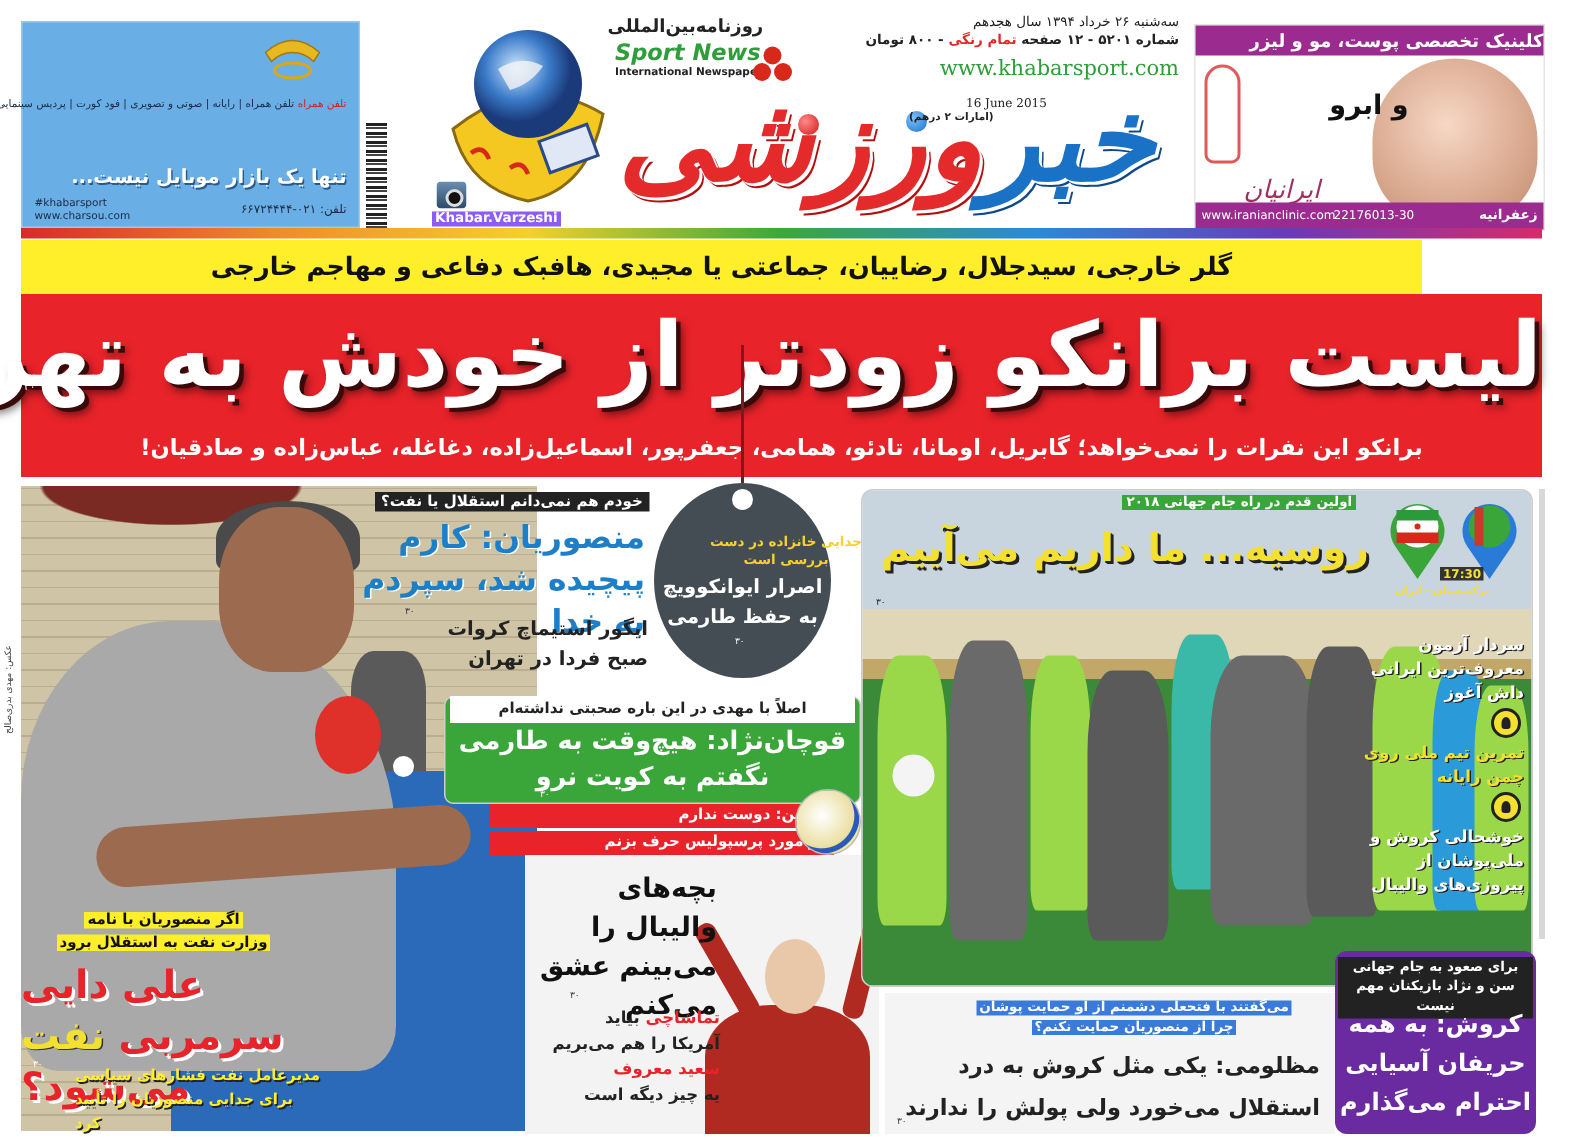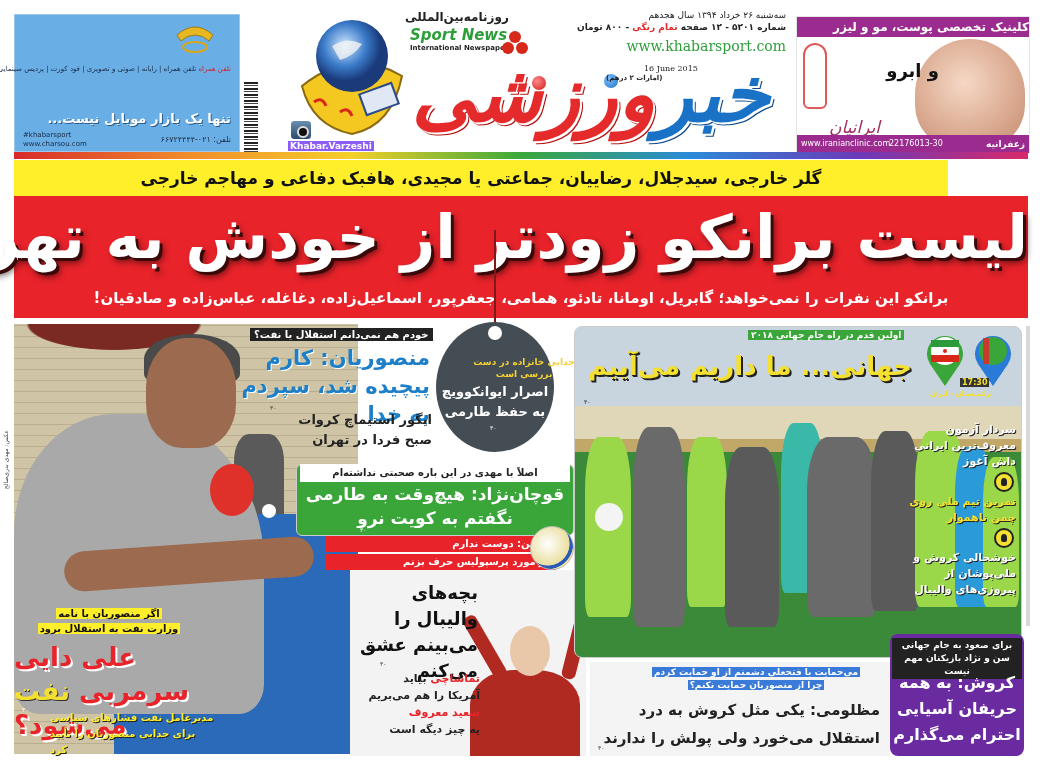--- a/index.html
+++ b/index.html
@@ -308,21 +308,21 @@
   <div class="player" style="left:150px;top:120px;width:54px;height:180px;background:#5a5a5a;"></div>
   <div class="player" style="left:206px;top:96px;width:42px;height:170px;background:#3ab8a8;"></div>
   <div class="player" style="left:232px;top:110px;width:70px;height:180px;background:#6a6a6a;"></div>
   <div class="player" style="left:296px;top:104px;width:48px;height:180px;background:#5a5a5a;"></div>
   <div class="player" style="left:340px;top:104px;width:50px;height:176px;background:#9ad84a;"></div>
   <div class="player" style="left:380px;top:120px;width:36px;height:160px;background:#2a9ad8;"></div>
   <div class="player" style="left:408px;top:130px;width:36px;height:150px;background:#9ad84a;"></div>
   <div class="player" style="left:20px;top:176px;width:28px;height:28px;border-radius:50%;background:#f4f4f4;"></div>
 </div>
 <div id="team-kicker" class="abs">اولین قدم در راه جام جهانی ۲۰۱۸</div>
-<div id="team-headline" class="abs">جهانی... ما داریم می‌آییم</div>
+<div id="team-headline" class="abs">روسیه... ما داریم می‌آییم</div>
 <div id="team-ref" class="abs">۳۰</div>
 
 <svg id="pin-iran" class="pin" viewBox="0 0 42 54">
   <path d="M21 54 L6 32 A18 18 0 1 1 36 32 Z" fill="#3aa63a"></path>
   <circle cx="21" cy="19" r="14" fill="#fff"></circle>
   <rect x="7" y="8" width="28" height="7" fill="#2a9a3a"></rect>
   <rect x="7" y="23" width="28" height="7" fill="#d8281a"></rect>
   <circle cx="21" cy="19" r="2" fill="#d8281a"></circle>
 </svg>
 <svg id="pin-tkm" class="pin" viewBox="0 0 42 54">
@@ -331,32 +331,32 @@
   <rect x="11" y="6" width="6" height="26" fill="#c83a2a"></rect>
 </svg>
 <div id="match-time" class="abs">17:30</div>
 <div id="match-teams" class="abs">ترکمنستان - ایران</div>
 
 <div id="team-side" class="abs">
   <div>سردار آزمون معروف‌ترین ایرانی داش آغوز</div>
   <div style="height:24px;position:relative;">
       <span class="side-icon" style="right:2px;top:2px;"></span>
     </div>
-  <div class="yellow">تمرین تیم ملی روی چمن ناهموار</div>
+  <div class="yellow">تمرین تیم ملی روی چمن رایانه</div>
   <div style="height:24px;position:relative;">
       <span class="side-icon" style="right:2px;top:2px;"></span>
     </div>
   <div>خوشحالی کروش و ملی‌پوشان از پیروزی‌های والیبال</div>
 </div>
 
 <div id="koroush-box" class="abs"></div>
 <div id="koroush-kicker" class="abs">برای صعود به جام جهانی سن و نژاد بازیکنان مهم نیست</div>
 <div id="koroush-headline" class="abs">کروش: به همه حریفان آسیایی احترام می‌گذارم</div>
 
 <div id="mazloumi-box" class="abs"></div>
 <div id="mazloumi-kicker" class="abs">
-  <div><span>می‌حمایت با فتحعلی دشمنم از او حمایت کردم</span></div>
+  <div><span>می‌گفتند با فتحعلی دشمنم از او حمایت پوشان</span></div>
   <div><span>چرا از منصوریان حمایت نکنم؟</span></div>
 </div>
 <div id="mazloumi-headline" class="abs">مظلومی: یکی مثل کروش به درد استقلال می‌خورد ولی پولش را ندارند</div>
 <div id="mazloumi-ref" class="abs">۳۰</div>
 
 <div id="col-divider" class="abs"></div>
 
 </body></html>

